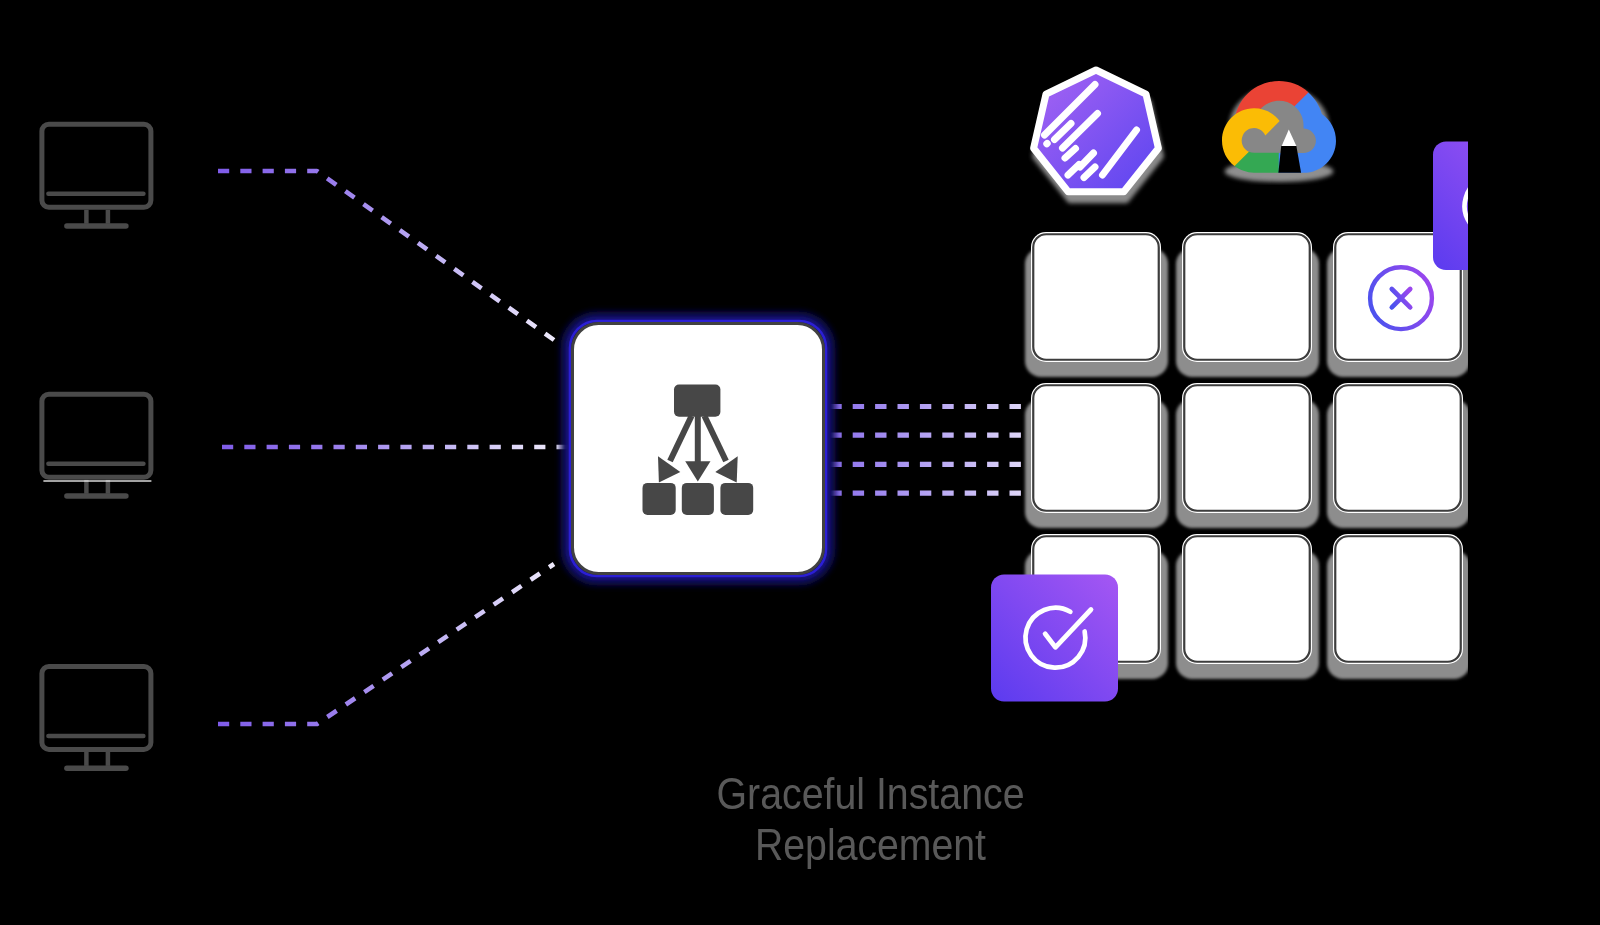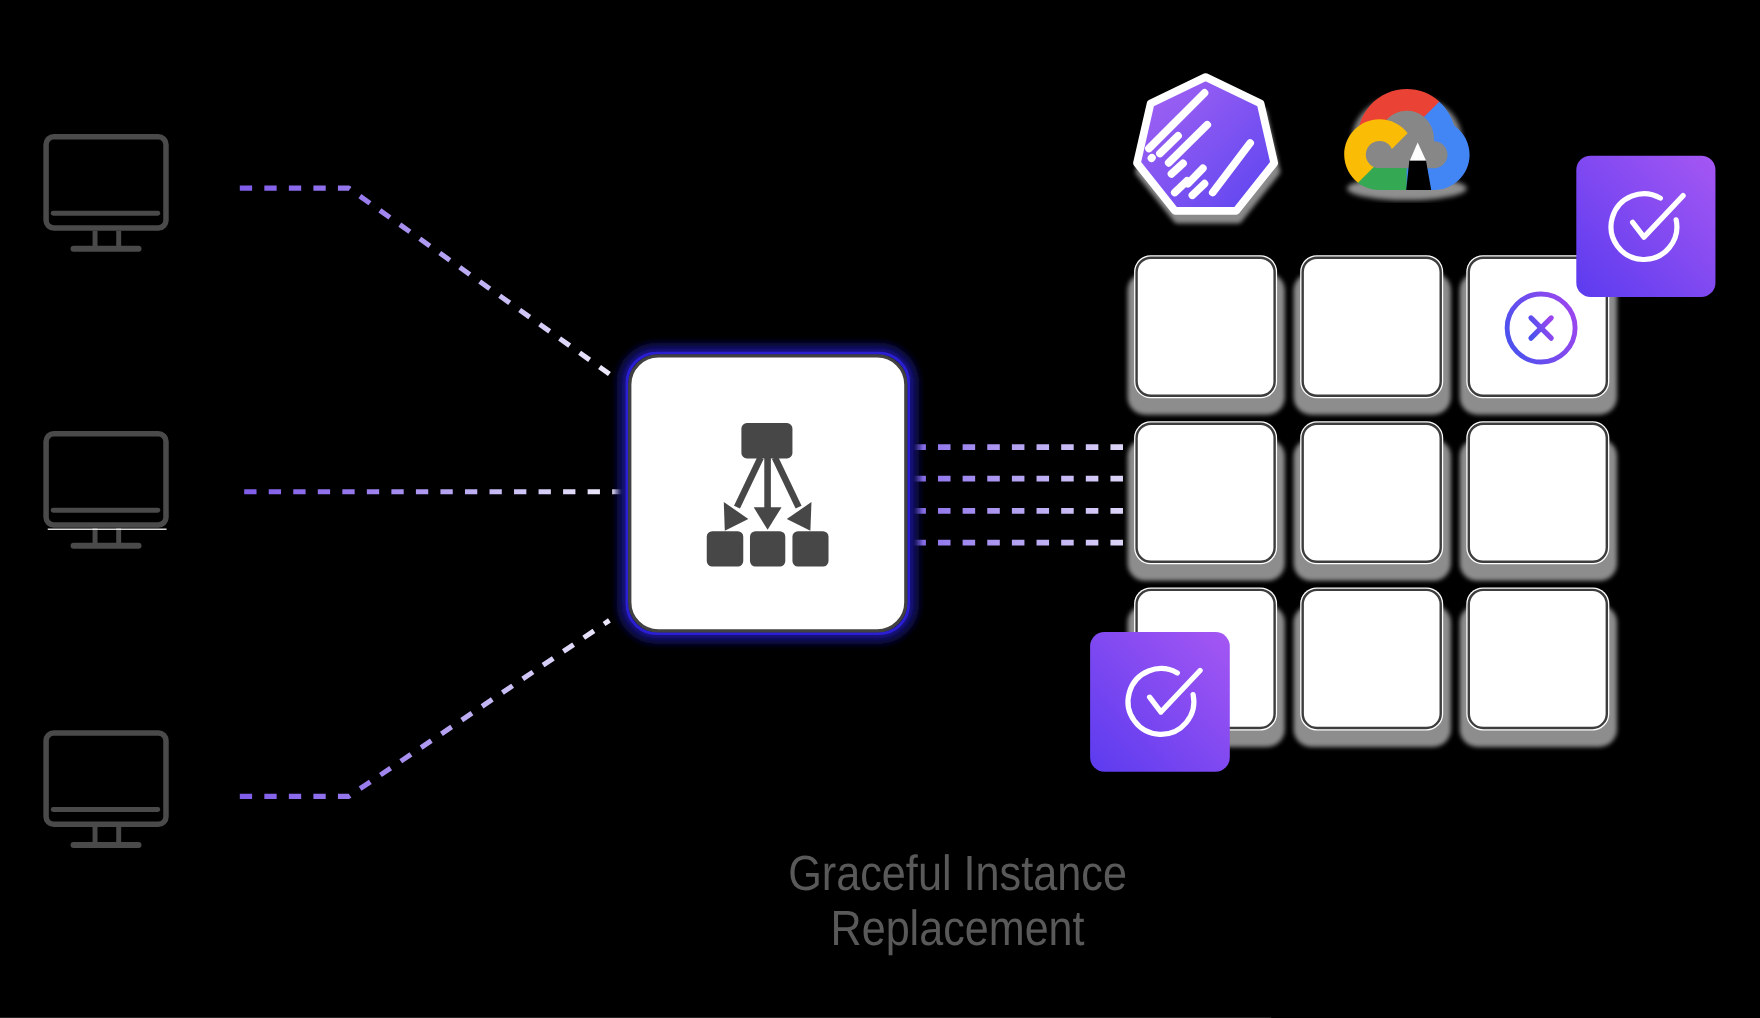--- a/index.html
+++ b/index.html
@@ -1,16 +1,16 @@
 <!DOCTYPE html>
 <html><head>
 <meta charset="utf-8">
 <style>
   html,body{margin:0;padding:0;background:#000;}
-  .wrap{position:relative;width:1600px;height:925px;background:#a3a3a3;overflow:hidden;
+  .wrap{position:relative;width:1468px;height:925px;background:#f97316;overflow:hidden;
         font-family:"Liberation Sans", sans-serif;}
 </style>
 </head>
 <body>
 <div class="wrap">
 <svg width="1600" height="925" viewBox="0 0 1600 925" xmlns="http://www.w3.org/2000/svg">
 <defs>
   <linearGradient id="lgL" x1="218" y1="0" x2="565" y2="0" gradientUnits="userSpaceOnUse">
     <stop offset="0" stop-color="#7f5ce9"></stop>
           <stop offset="0.3" stop-color="#9678ec"></stop>

